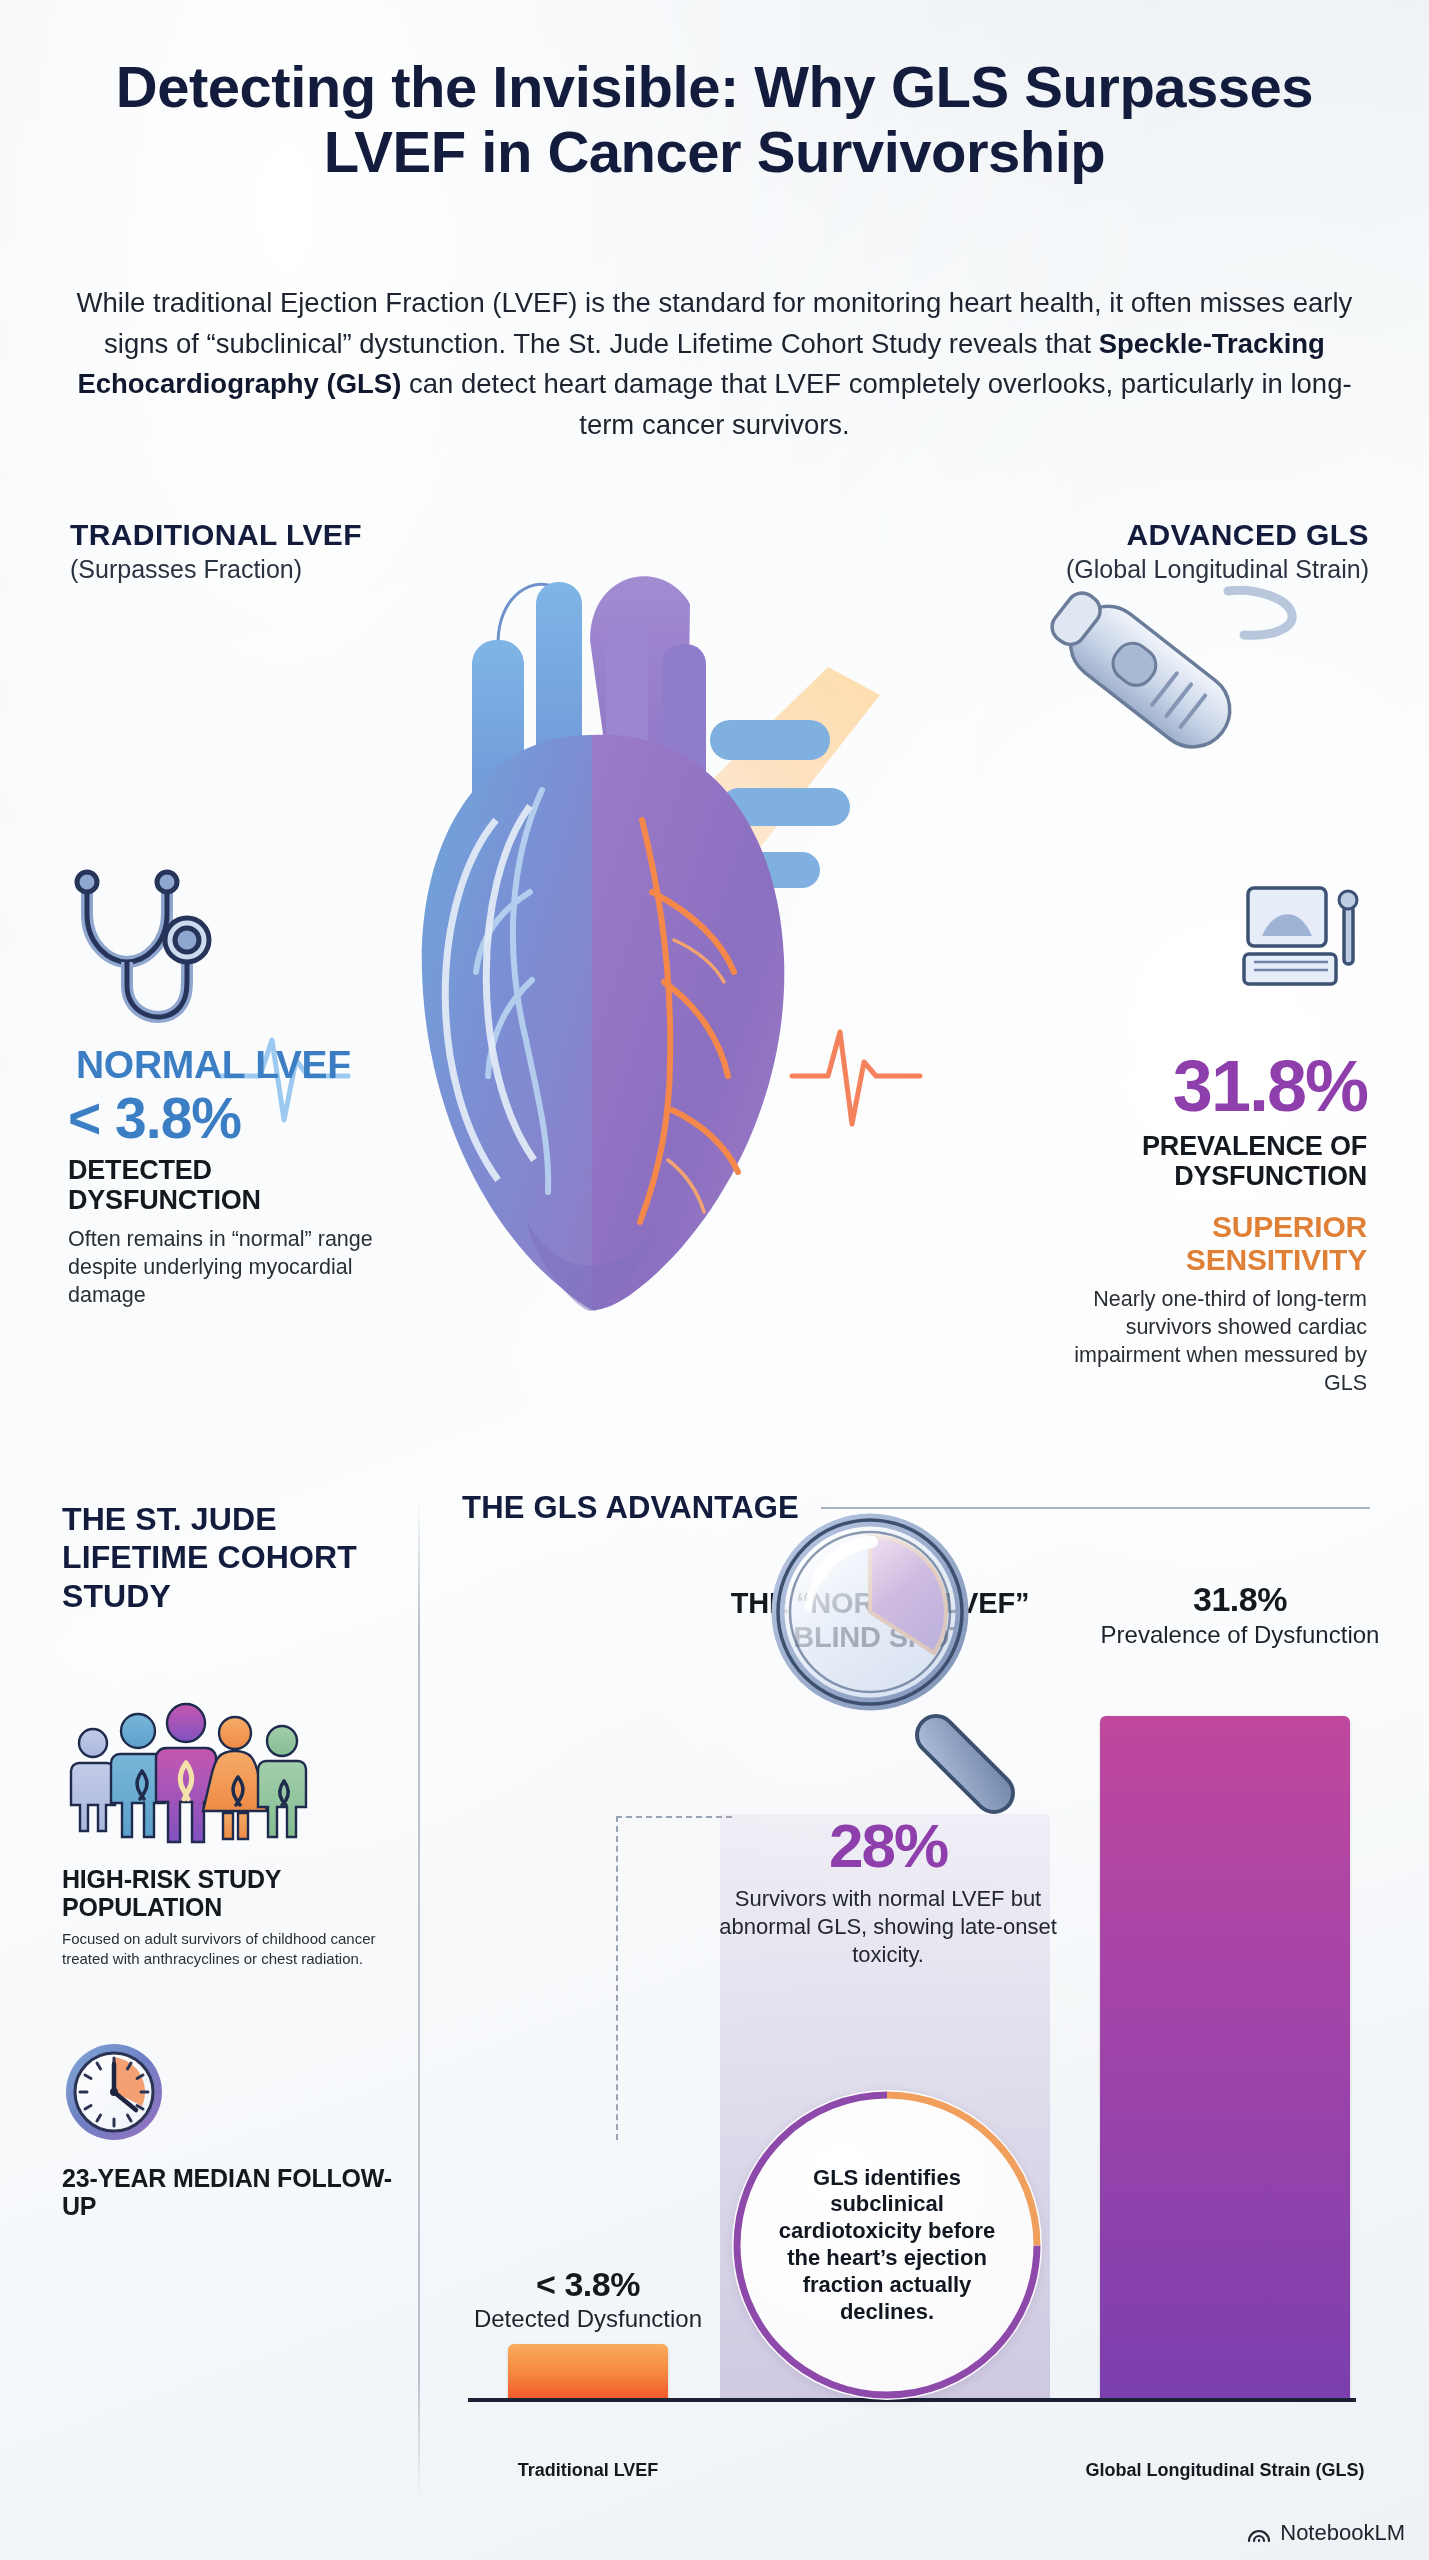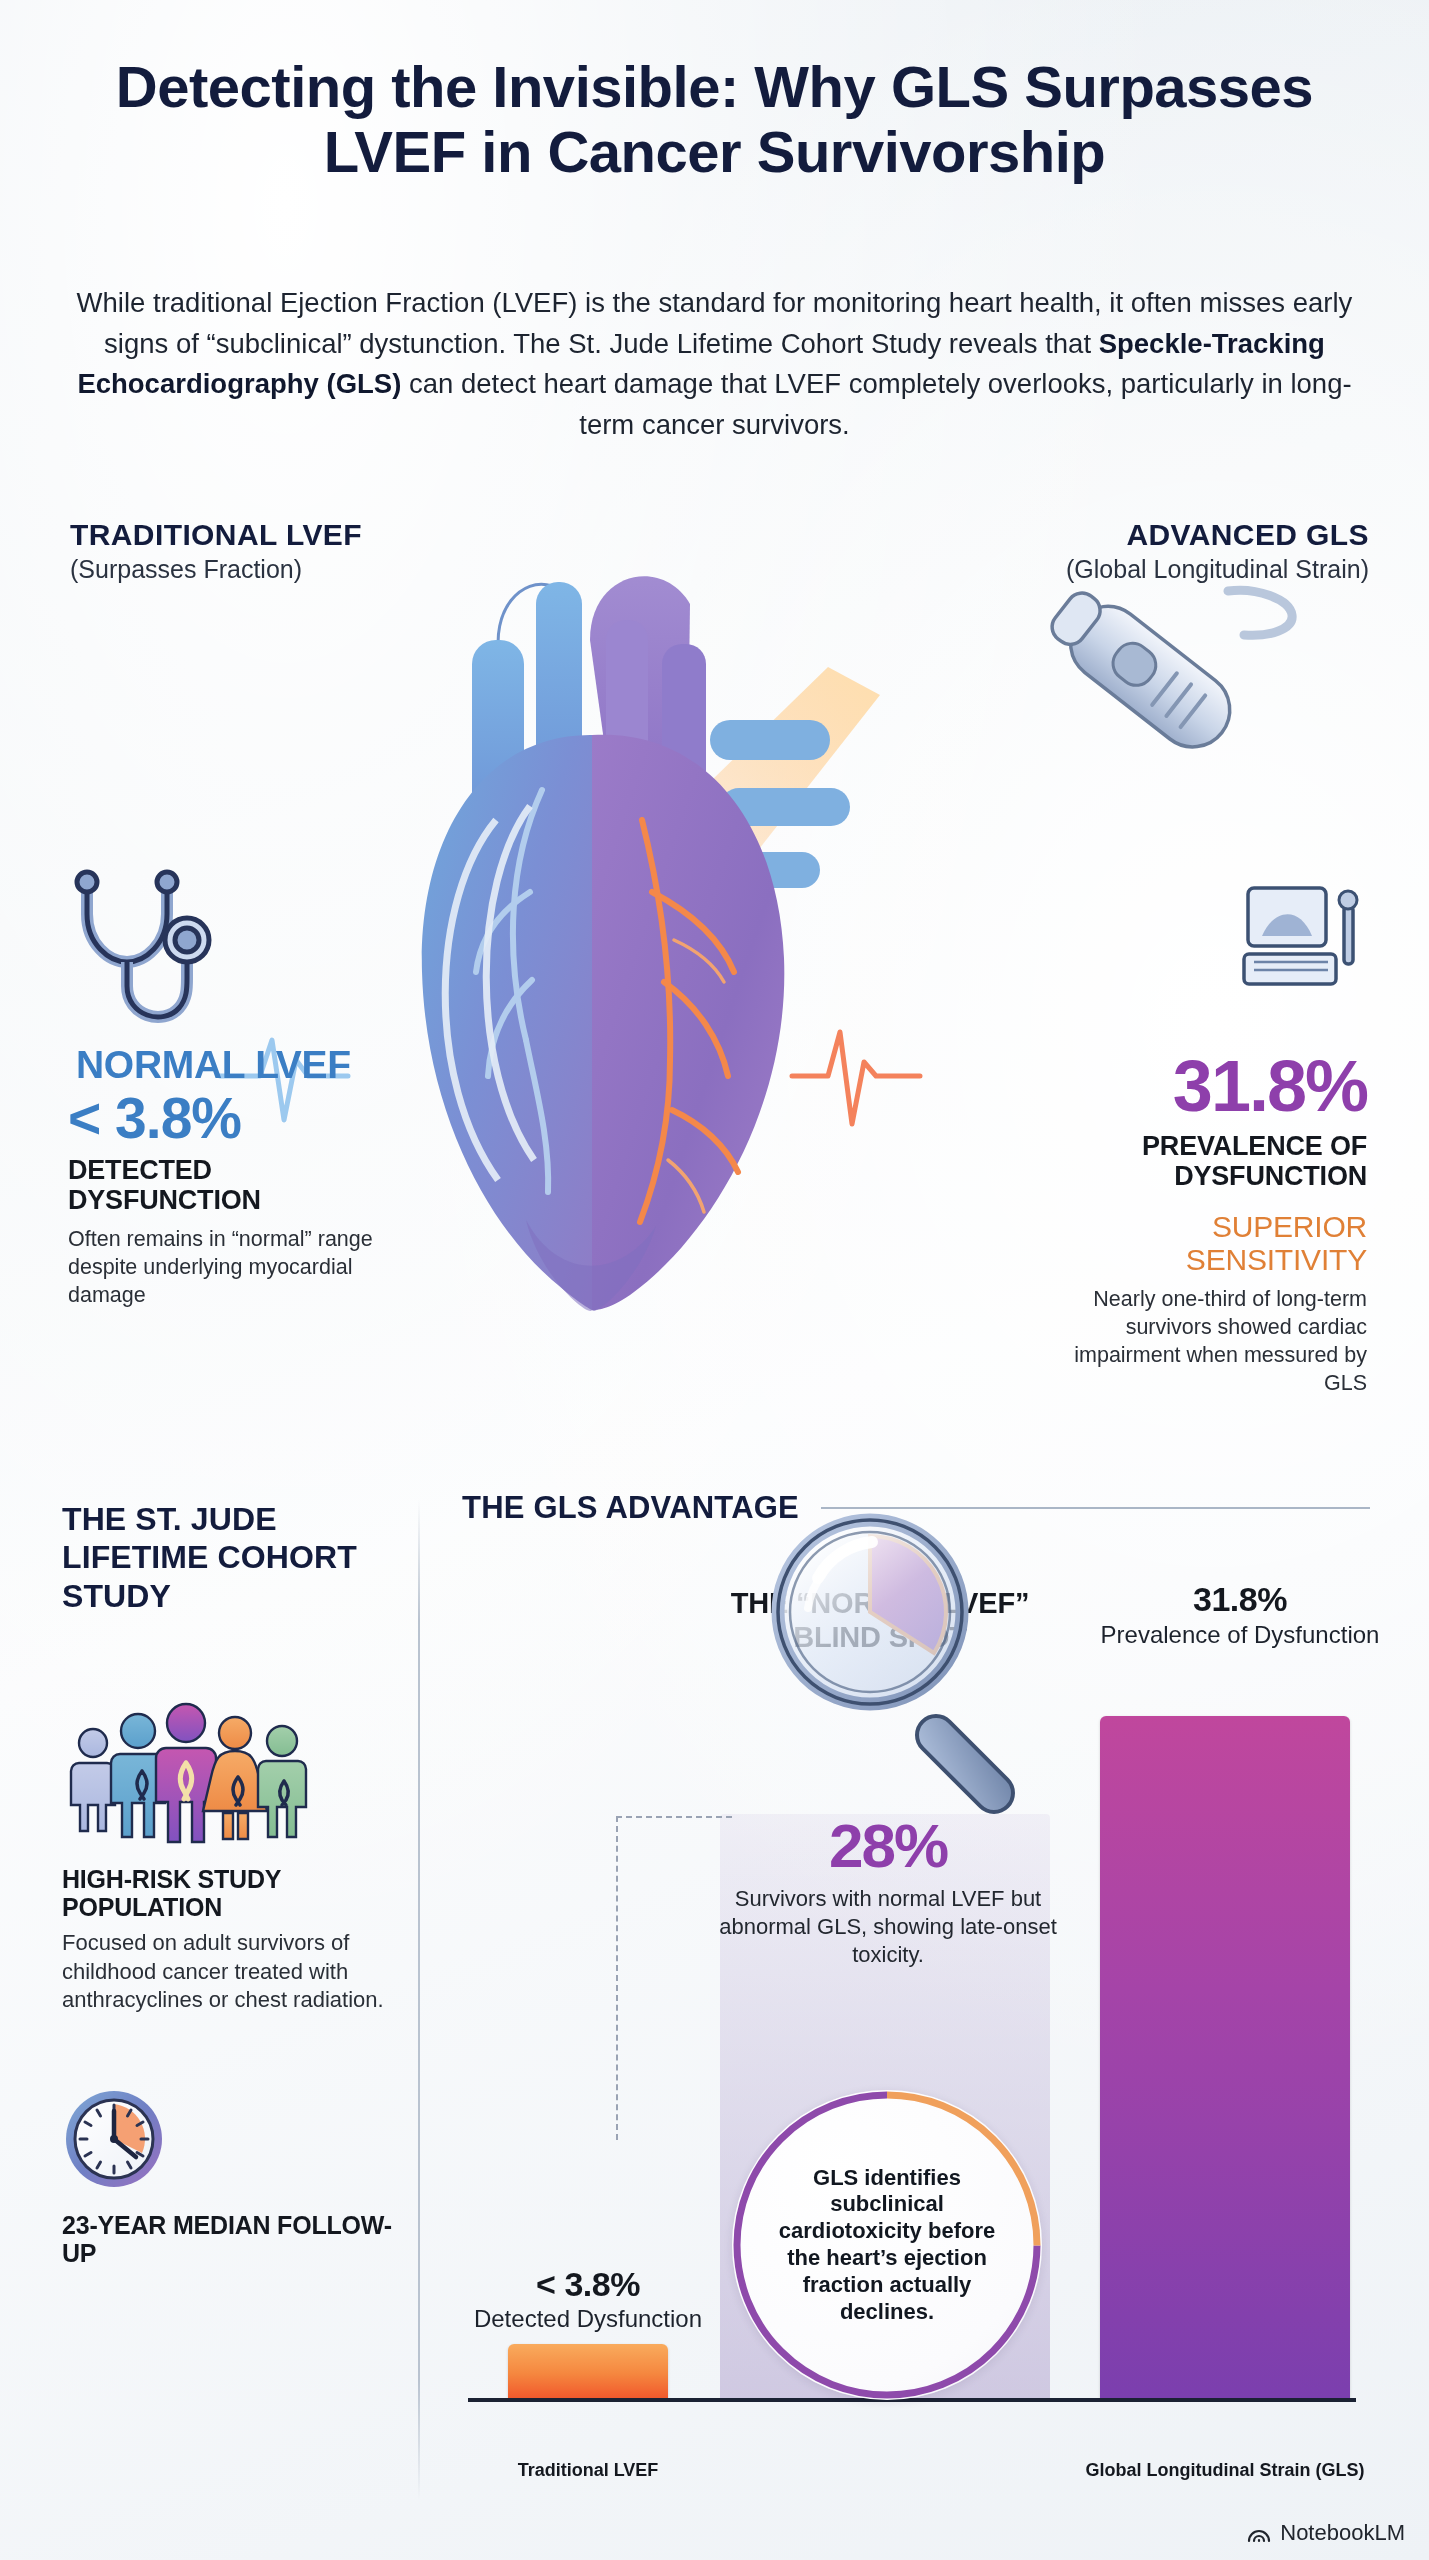--- a/index.html
+++ b/index.html
@@ -83,21 +83,21 @@
     font-size: 57px; font-weight: 700; line-height: 1.05;
     letter-spacing: -1px; margin-top: 4px;
   }
   .stat-big.blue { color: #3b7ec4; }
   .stat-big.purple { color: #8e3fab; font-size: 72px; letter-spacing: -2px; }
   .stat-label {
     font-size: 27px; font-weight: 700; color: #14181f;
     line-height: 1.13; margin-top: 6px; letter-spacing: -0.2px;
   }
   .stat-accent {
-    font-size: 30px; font-weight: 400; color: #e08036;
+    font-size: 30px; font-weight: 700; color: #e08036;
     line-height: 1.1; margin-top: 18px; letter-spacing: -0.2px; text-align: right;
   }
   .stat-body {
     font-size: 21.5px; color: #2a2f37; line-height: 1.31; margin-top: 9px;
   }
 
   
   #divider-v {
     position: absolute; left: 418px; top: 1500px;
     width: 2px; height: 1000px;
@@ -107,21 +107,21 @@
   .col-head {
     font-size: 32px; font-weight: 700; color: #131c3d;
     line-height: 1.2; letter-spacing: 0.1px;
   }
   .feature { margin-top: 0; }
   .feature h3 {
     font-size: 25px; font-weight: 700; color: #14181f;
     line-height: 1.12; letter-spacing: -0.2px;
   }
   .feature p {
-    font-size: 22px; color: #2a2f37; line-height: 1.3; margin-top: 8px;
+    font-size: 15px; color: #2a2f37; line-height: 1.3; margin-top: 8px;
   }
 
   
   #chart-panel { position: absolute; left: 440px; top: 1490px; width: 950px; height: 1030px; }
   #chart-head-row { position: absolute; left: 22px; top: 0; width: 908px; display: flex; align-items: center; gap: 22px; }
   #chart-head {
     font-size: 31px; font-weight: 700; color: #131c3d; letter-spacing: 0.2px; white-space: nowrap;
   }
   #chart-rule { flex: 1; height: 2px; background: #aab6c6; }
 

